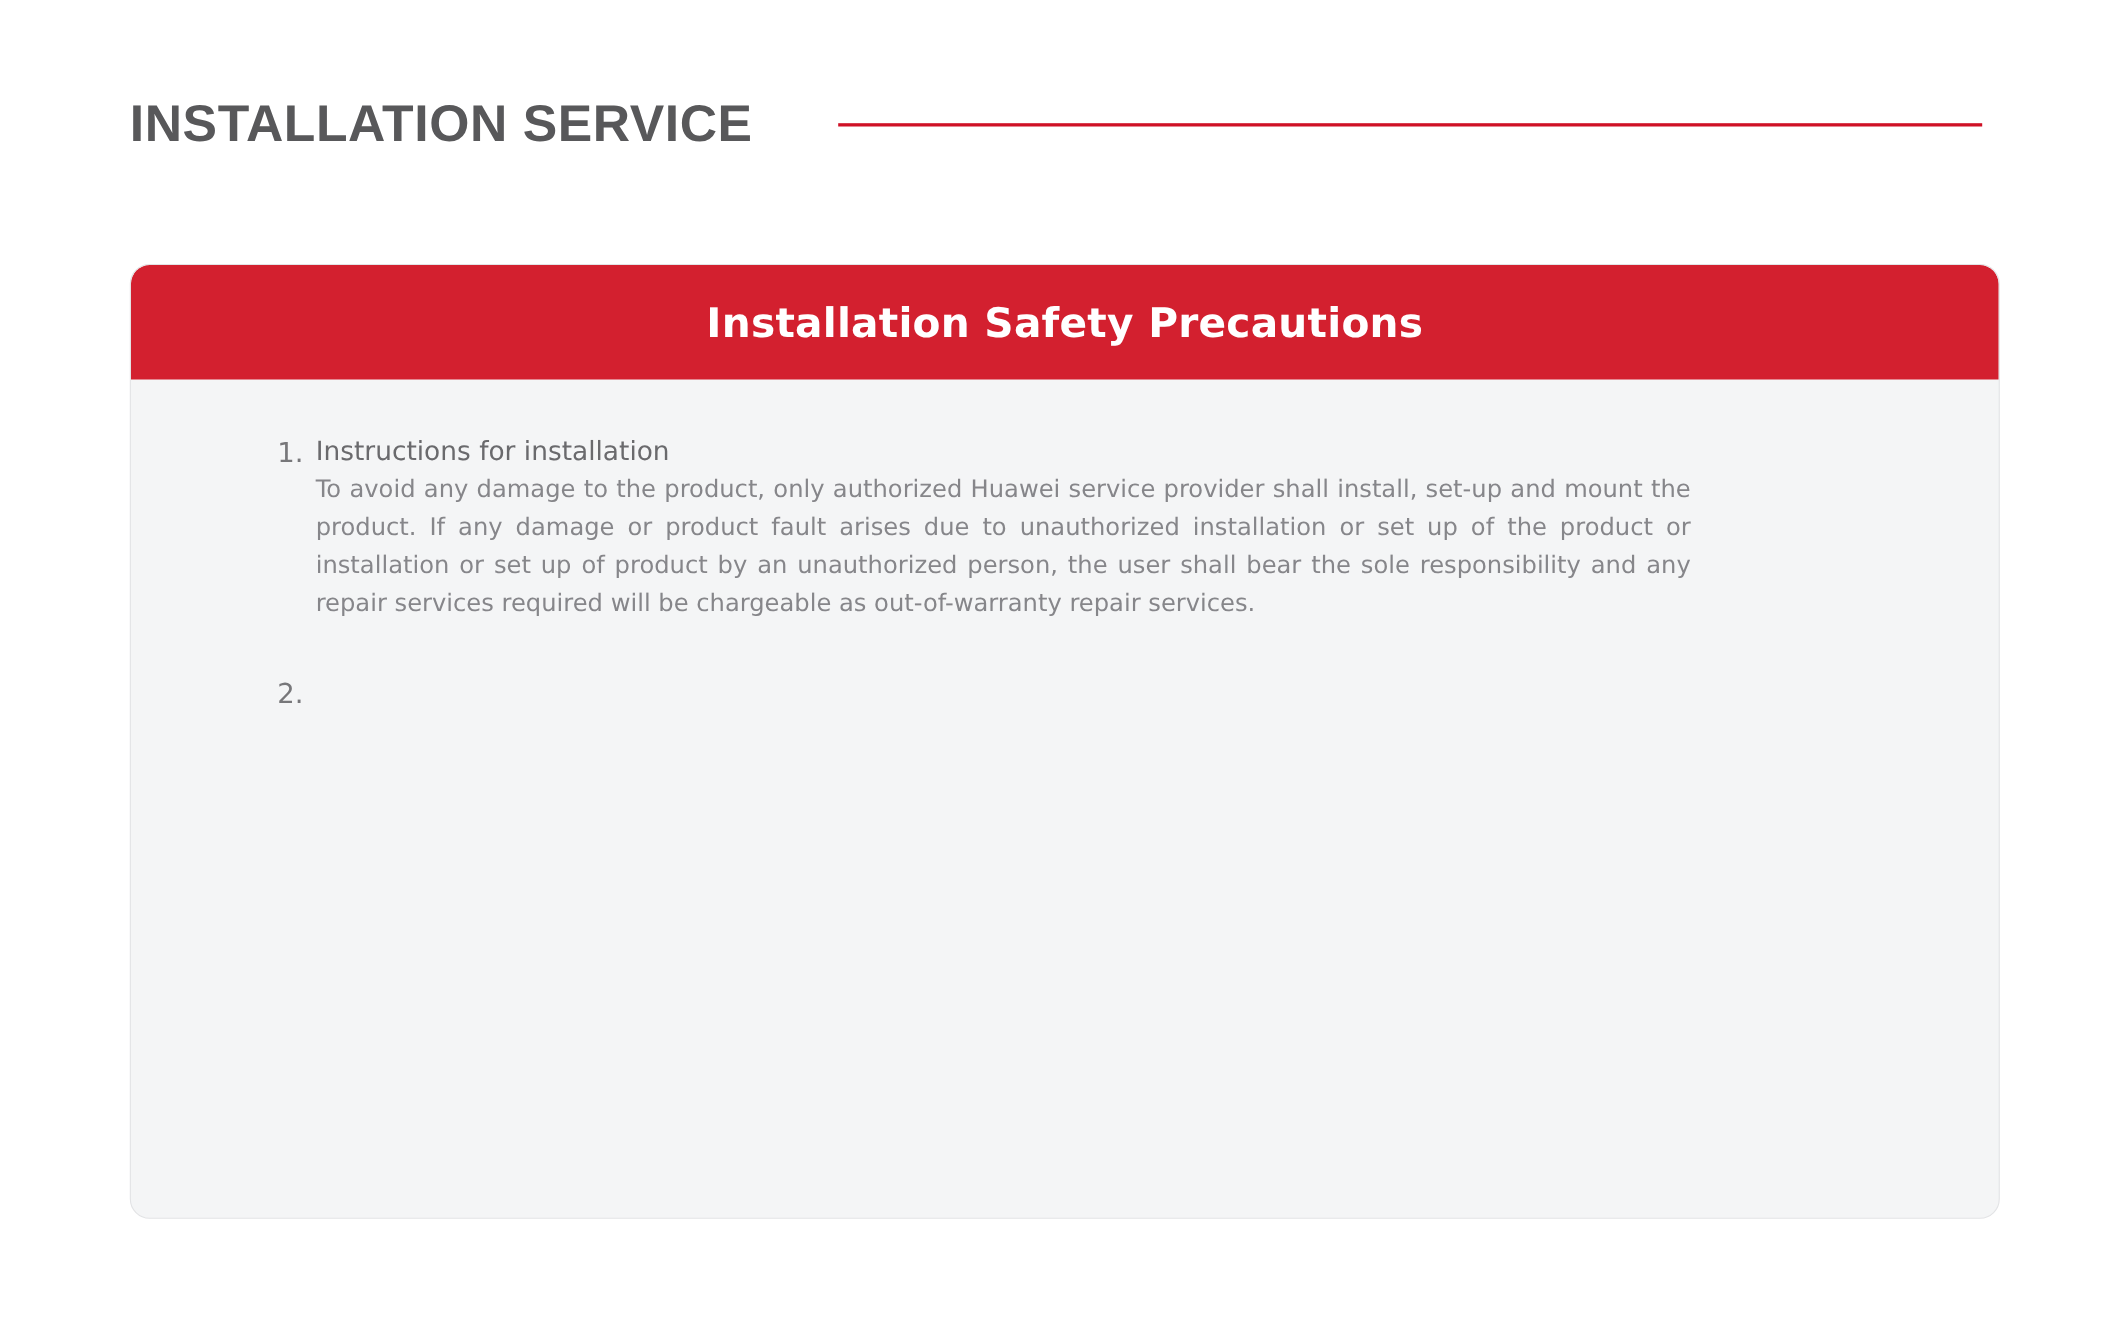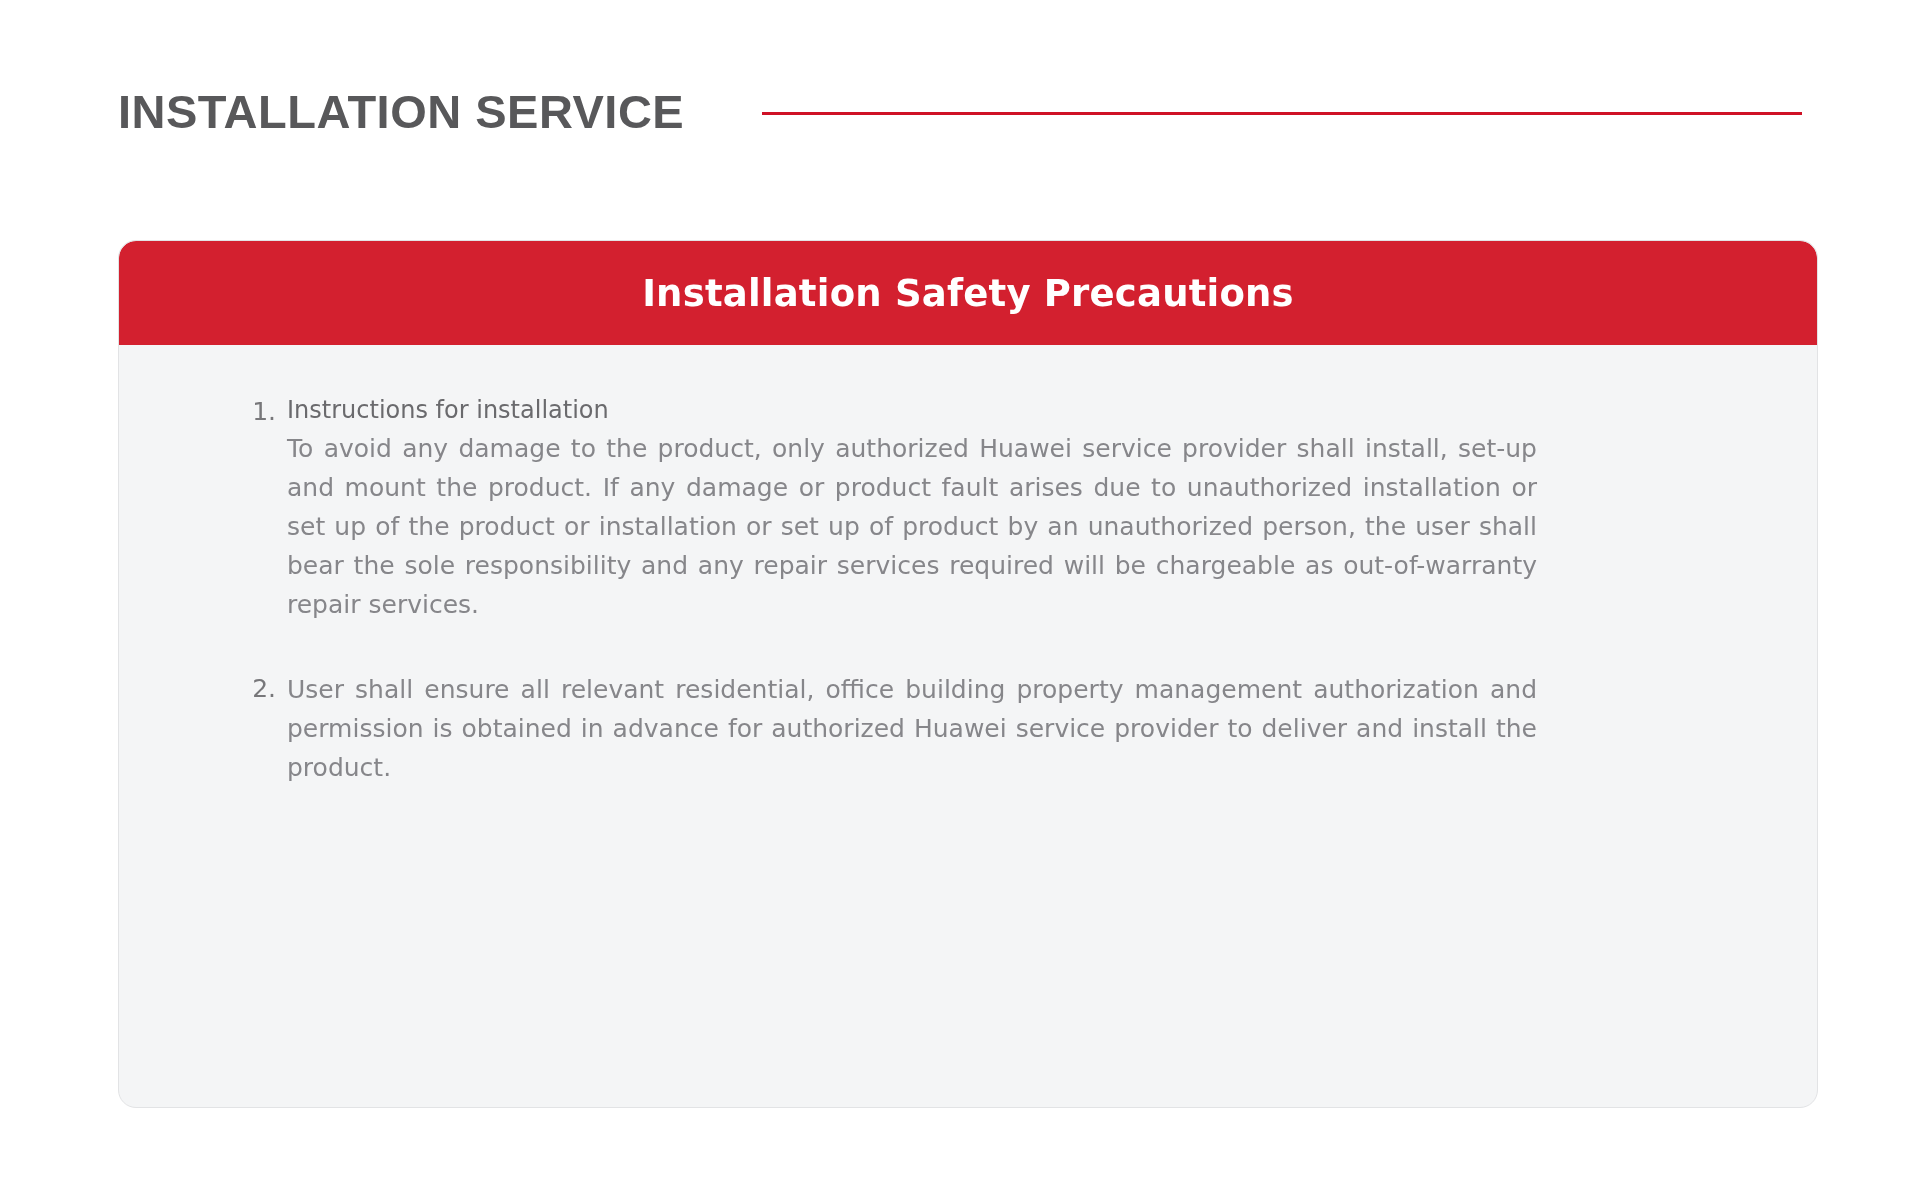--- a/index.html
+++ b/index.html
@@ -98,21 +98,21 @@
     color: #77777a;
     line-height: 1.48;
   }
   .item-title {
     font-size: 24px;
     color: #6a6a6d;
     line-height: 1.42;
     margin-bottom: 2px;
   }
   .item-text {
-    font-size: 25px;
+    font-size: 22px;
     color: #86868a;
     line-height: 1.56;
     text-align: justify;
     text-justify: inter-word;
     max-width: 1250px;
   }
 </style>
 </head>
 <body>
 
@@ -132,18 +132,17 @@
     <div class="card-body">
 
       <div class="item">
         <div class="item-number">1.</div>
         <div class="item-title">Instructions for installation</div>
         <div class="item-text">To avoid any damage to the product, only authorized Huawei service provider shall install, set-up and mount the product. If any damage or product fault arises due to unauthorized installation or set up of the product or installation or set up of product by an unauthorized person, the user shall bear the sole responsibility and any repair services required will be chargeable as out-of-warranty repair services.</div>
       </div>
 
       <div class="item">
         <div class="item-number">2.</div>
-        <div class="item-text">User shall ensure all relevant residential, office building property management authorization and permission is obtained in advance for authorized Huawei service provider to deliver and install the product.</div>
       </div>
 
     </div>
   </div>
 </div>
 
 </body></html>

